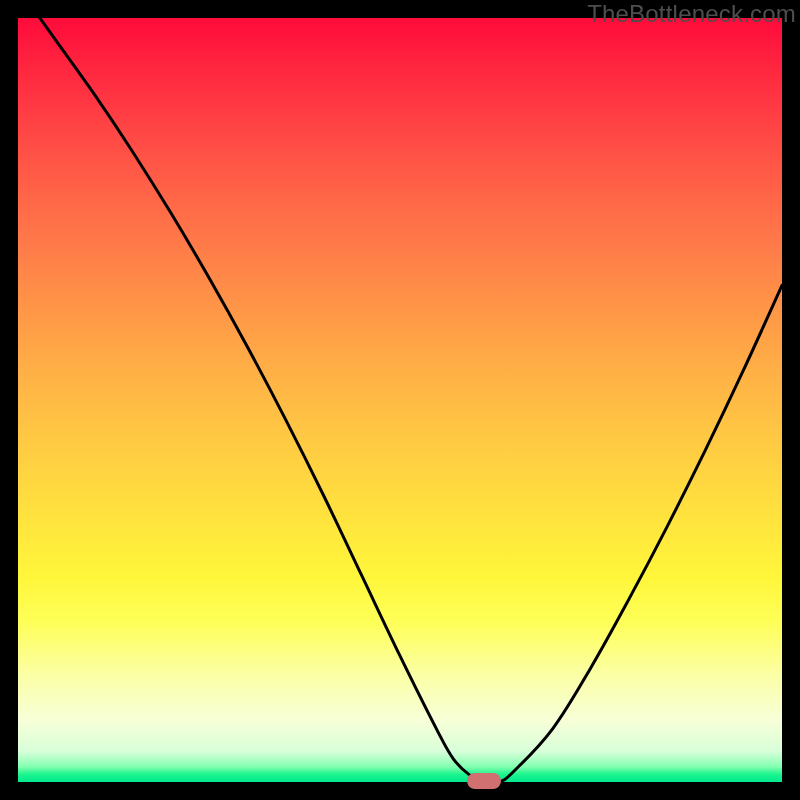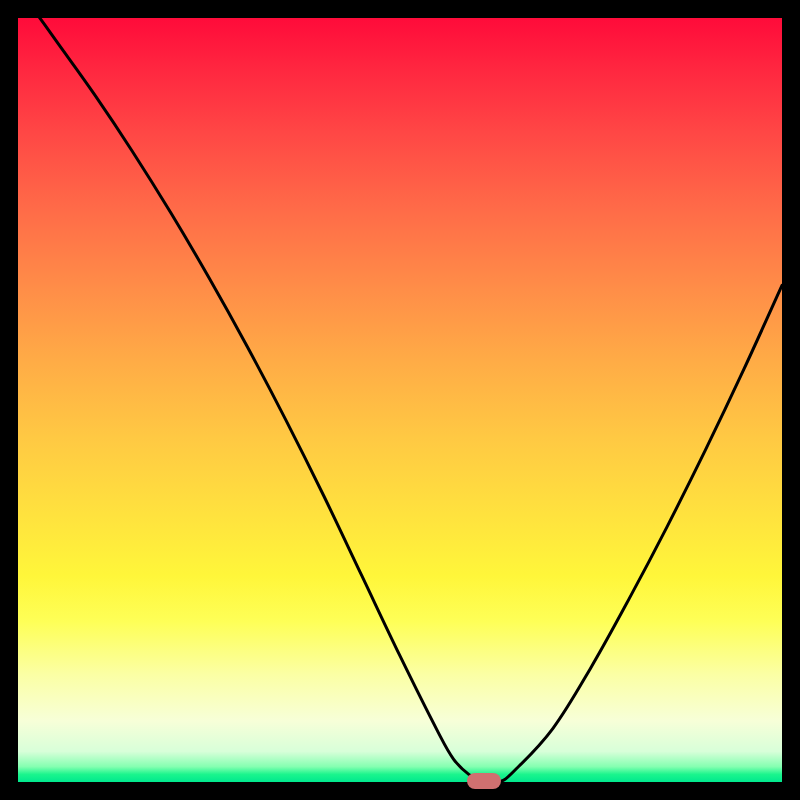--- a/index.html
+++ b/index.html
@@ -71,13 +71,14 @@
 </head>
 <body>
 
 <div class="frame">
   <div class="plot-area">
     <svg class="curve" viewBox="0 0 764 764" preserveAspectRatio="none">
       <path d="M 0.00 -30.56 C 6.88 -20.93, 24.45 3.67, 38.20 22.92 C 51.95 42.17, 62.65 56.46, 76.40 76.40 C 90.15 96.34, 100.85 112.38, 114.60 133.70 C 128.35 155.02, 139.05 172.13, 152.80 194.82 C 166.55 217.51, 177.25 235.69, 191.00 259.76 C 204.75 283.83, 215.45 303.08, 229.20 328.52 C 242.95 353.96, 253.65 374.28, 267.40 401.10 C 281.15 427.92, 291.85 449.31, 305.60 477.50 C 319.35 505.69, 330.05 528.84, 343.80 557.72 C 357.55 586.60, 368.25 609.75, 382.00 637.94 C 395.75 666.13, 410.57 695.77, 420.20 714.34 C 429.83 732.91, 429.98 733.52, 435.48 741.08 C 440.98 748.64, 445.26 752.23, 450.76 756.36 C 456.26 760.49, 460.54 762.62, 466.04 764.00 C 471.54 765.38, 475.82 766.06, 481.32 764.00 C 486.82 761.94, 486.97 762.17, 496.60 752.54 C 506.23 742.91, 521.05 729.09, 534.80 710.52 C 548.55 691.95, 559.25 672.78, 573.00 649.40 C 586.75 626.02, 597.45 606.08, 611.20 580.64 C 624.95 555.20, 635.65 534.88, 649.40 508.06 C 663.15 481.24, 673.85 459.85, 687.60 431.66 C 701.35 403.47, 712.05 381.01, 725.80 351.44 C 739.55 321.87, 757.12 282.53, 764.00 267.40" fill="none" stroke="#000000" stroke-width="3" stroke-linecap="round" stroke-linejoin="round"></path>
     </svg>
     <div class="marker" style="width: 33.616px; height: 15.28px; left: 449.232px; top: 755.36px; background: rgb(208, 112, 112);"></div>
   </div>
+  <div class="watermark">TheBottleneck.com</div>
 </div>
 
 </body></html>

